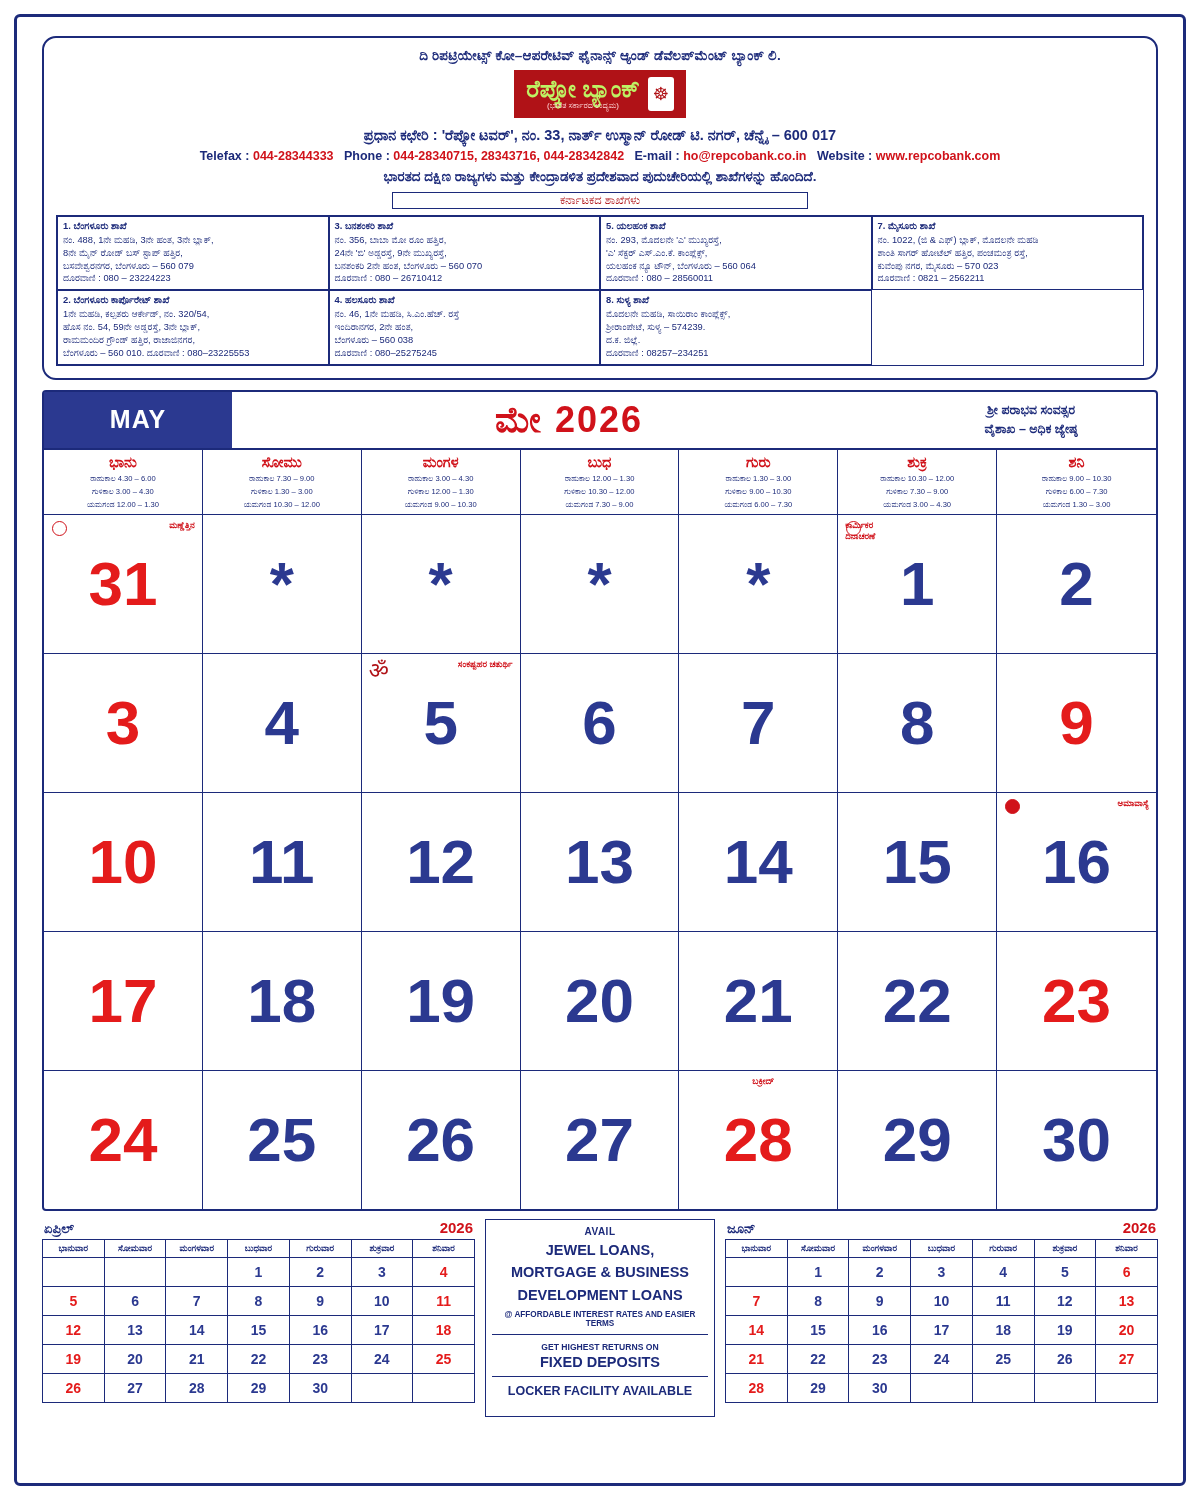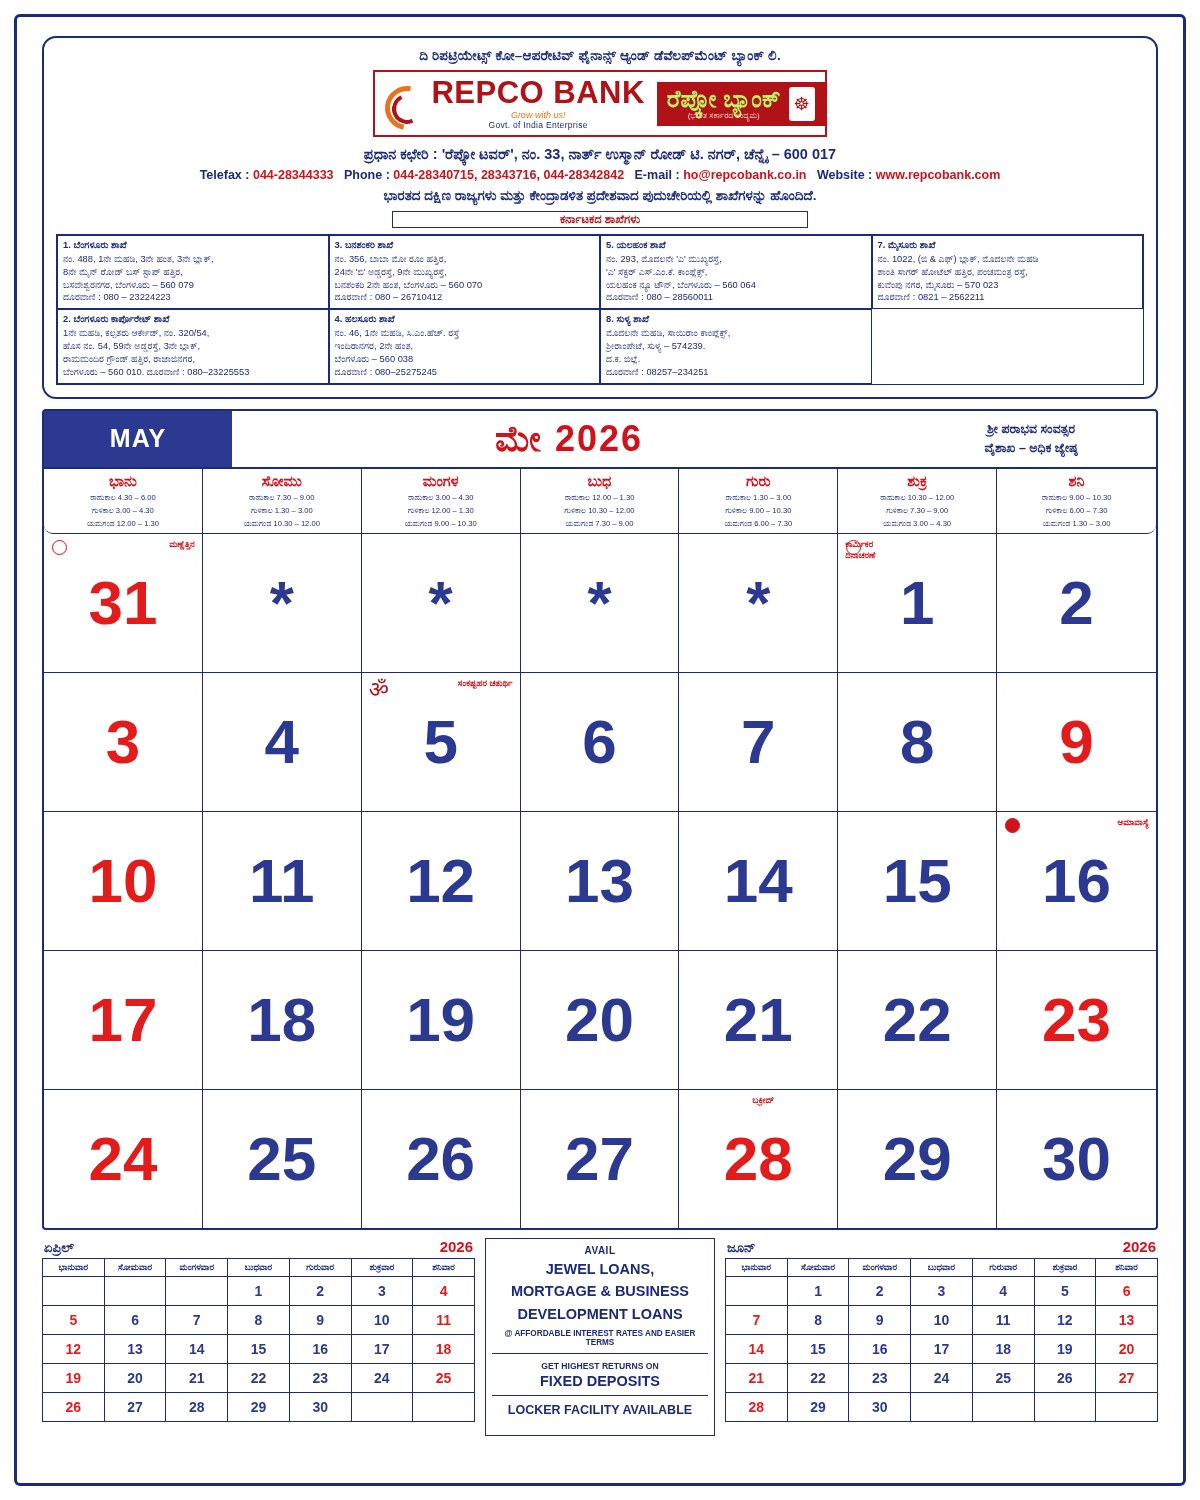--- a/index.html
+++ b/index.html
@@ -100,21 +100,21 @@
   }
   .contact-line .red{color:#d0121a;}
   .branch-note{
     text-align:center;font-size:13.5px;font-weight:bold;margin-top:6px;color:#1c2a7a;
   }
   .kar-bar{
     margin:7px auto 2px auto;
     width:38%;
     text-align:center;
     border:1px solid #1c2a7a;
-    font-size:11.5px;font-weight:bold;color:#b01217;
+    font-size:11.5px;font-weight:normal;color:#b01217;
     padding:1px 0;
   }
   .branch-grid{
     margin-top:6px;
     display:grid;
     grid-template-columns:repeat(4,1fr);
     border:1px solid #1c2a7a;
   }
   .branch-cell{
     border:1px solid #1c2a7a;
@@ -147,21 +147,20 @@
     font-size:36px;font-weight:bold;color:#d0121a;letter-spacing:2px;
   }
   .month-kan .yr{color:#d0121a;}
   .samvatsara{
     width:250px;display:flex;flex-direction:column;align-items:center;justify-content:center;
     font-size:12.5px;font-weight:bold;color:#1c2a7a;line-height:1.5;
   }
   .dow-row{
     display:grid;grid-template-columns:repeat(7,1fr);
     border-bottom:1px solid #1c2a7a;
-    border-radius:9px;
   }
   .dow{
     border-right:1px solid #1c2a7a;
     text-align:center;
     padding:4px 2px 4px 2px;
   }
   .dow:last-child{border-right:none;}
   .dow .dname{font-size:14.5px;font-weight:bold;color:#d0121a;}
   .dow .dsub{font-size:7.6px;color:#1c2a7a;line-height:1.45;margin-top:2px;}
   .weeks{display:flex;flex-direction:column;}
@@ -255,31 +254,20 @@
 <body>
 
 <div class="page">
   <div class="outer-frame"></div>
 
   <div class="header-panel">
     <div class="bank-tagline">ದಿ ರಿಪಟ್ರಿಯೇಟ್ಸ್ ಕೋ–ಆಪರೇಟಿವ್ ಫೈನಾನ್ಸ್ ಆ್ಯಂಡ್ ಡೆವೆಲಪ್‌ಮೆಂಟ್ ಬ್ಯಾಂಕ್ ಲಿ.</div>
 
     <div class="logo-row">
       <div class="logo-box">
-        <div class="logo-left">
-          <div class="swoosh">
-            <div class="arc"></div>
-              <div class="arc2"></div>
-          </div>
-          <div>
-            <div class="logo-word">REPCO BANK</div>
-            <div class="grow">Grow with us!</div>
-            <div class="logo-sub">Govt. of India Enterprise</div>
-          </div>
-        </div>
         <div class="logo-right">
           <div>
             <div class="logo-kan">ರೆಪ್ಕೋ ಬ್ಯಾಂಕ್</div>
             <div class="logo-kan-sub">(ಭಾರತ ಸರ್ಕಾರದ ಉದ್ಯಮ)</div>
           </div>
           <div class="emblem">☸</div>
         </div>
       </div>
     </div>
 

